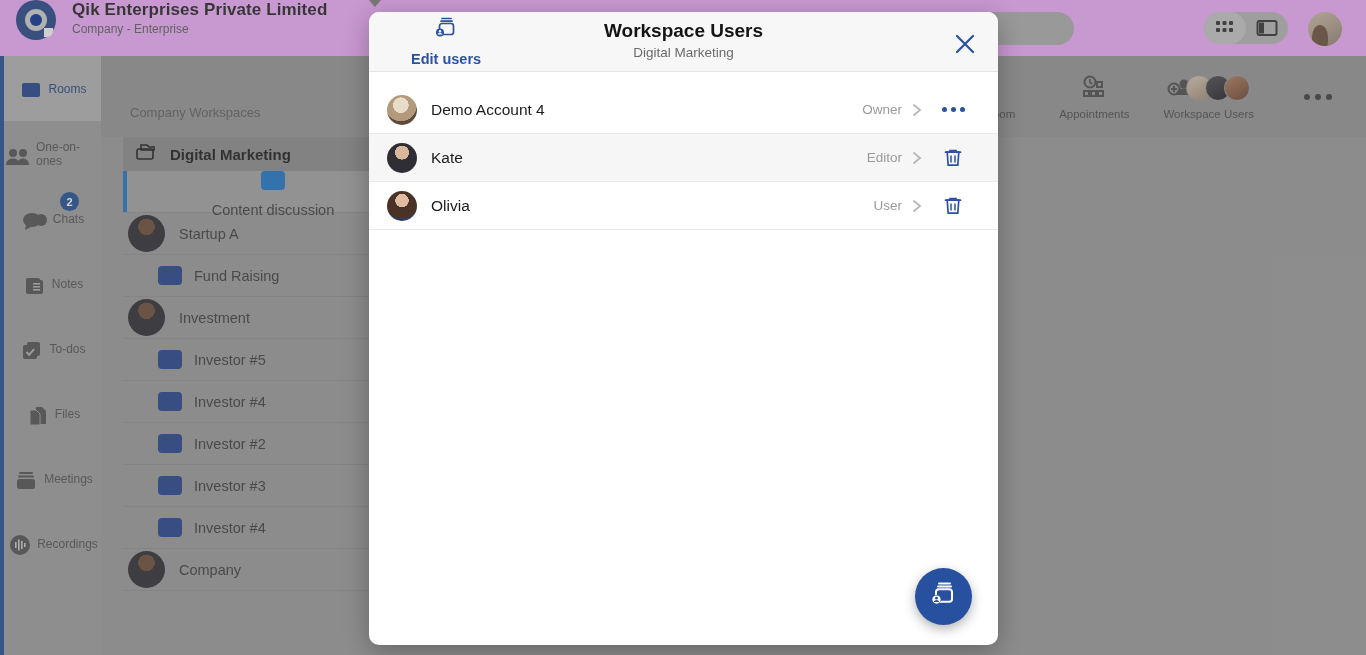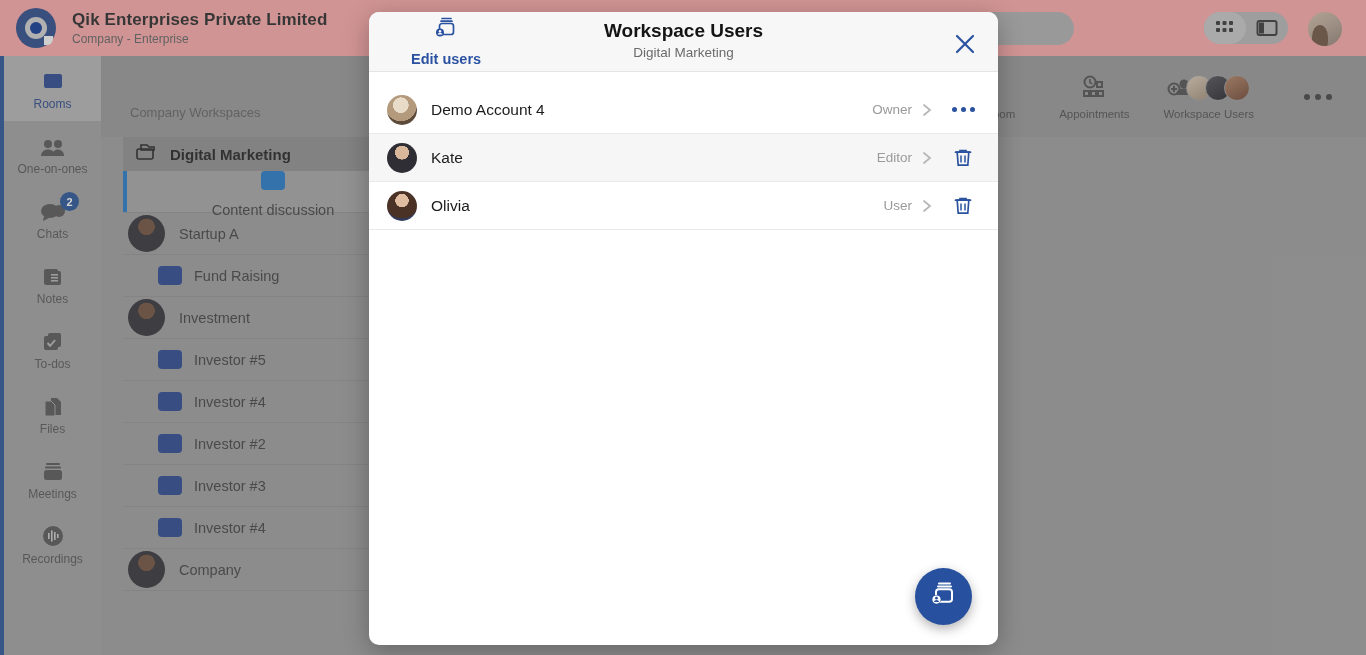--- a/index.html
+++ b/index.html
@@ -9,22 +9,22 @@
     font-family: "Liberation Sans", sans-serif;
     background: #9a9a9a;
   }
   #app { position: relative; width: 1366px; height: 655px; }
 
   
   .bg-layer { position: absolute; inset: 0; }
 
   .topbar {
     position: absolute; left: 0; top: 0; width: 1366px; height: 56px;
-    background: #fca5a5;
-    display: flex; align-items: center;
+    background: #f0abfc;
+    display: flex; align-items: flex-start;
   }
   .logo-wrap { width: 72px; display: flex; align-items: center; justify-content: center; }
   .logo {
     width: 40px; height: 40px; border-radius: 50%;
     background: #234286;
     display: flex; align-items: center; justify-content: center;
     position: relative;
   }
   .logo::after {
     content: ""; position: absolute; width: 22px; height: 22px;
@@ -72,21 +72,21 @@
     width: 16px; height: 24px; border-radius: 50% 50% 30% 30%;
     background: #6a4e3c;
   }
 
   
   .rail {
     position: absolute; left: 0; top: 56px; width: 101px; height: 599px;
     background: #9d9d9d; border-left: 4px solid #1d4c91;
   }
   .rail-item {
-    width: 97px; height: 65px; display: flex; flex-direction: column;
+    width: 97px; height: 65px; display: flex; flex-direction: row;
     align-items: center; justify-content: center; gap: 4px;
     color: #4f4f4f; font-size: 12px;
     position: relative;
   }
   .rail-item.active { background: #b2b2b2; color: #234286; }
   .rail-icon { height: 26px; display: flex; align-items: flex-end; }
   .badge {
     position: absolute; top: 6px; left: 56px;
     min-width: 19px; height: 19px; border-radius: 10px;
     background: #1d4c91; color: #fff; font-size: 11px;
@@ -178,21 +178,21 @@
   .modal-title { font-size: 19px; font-weight: bold; color: #141414; }
   .modal-sub { font-size: 13.5px; color: #6b6b6b; }
   .close-x {
     position: absolute; right: 20px; top: 19px;
     width: 26px; height: 26px; color: #2a52a0;
   }
 
   .user-list { padding-top: 14px; }
   .user-row {
     height: 48px; display: flex; align-items: center;
-    padding: 0 22px 0 18px; border-bottom: 1px solid #eaeaea;
+    padding: 0 32px 0 18px; border-bottom: 1px solid #eaeaea;
     position: relative;
   }
   .user-row.hover { background: #f6f6f6; }
   .u-av {
     width: 30px; height: 30px; border-radius: 50%; flex: none; margin-right: 14px;
   }
   .uav-1 { background: radial-gradient(circle at 46% 34%, #e8dcc9 0 30%, #b49a7c 31% 62%, #5d4a3b 63% 100%); }
   .uav-2 { background: radial-gradient(circle at 50% 32%, #d9b79a 0 27%, #2e2e34 28% 100%); }
   .uav-3 { background: radial-gradient(circle at 50% 32%, #e0bda0 0 26%, #4a3326 27% 70%, #2f3a5c 71% 100%); }
   .u-name { font-size: 15.5px; color: #1c1c1c; flex: 1; }

